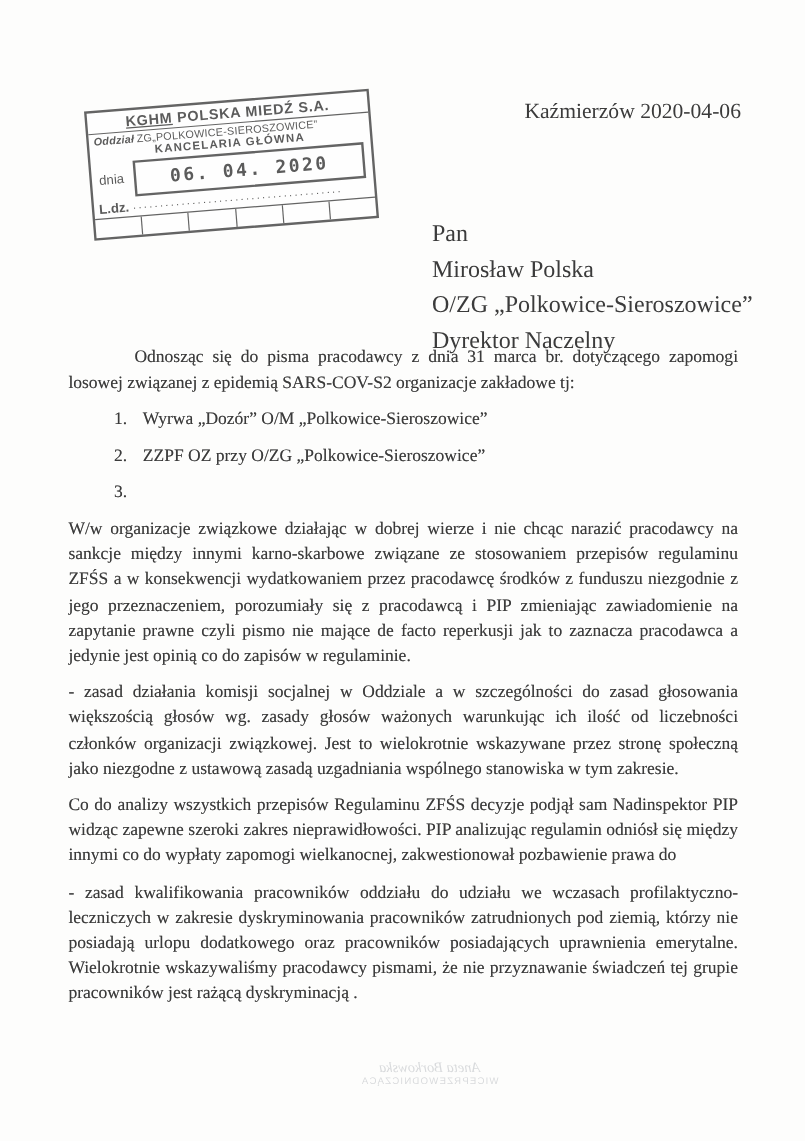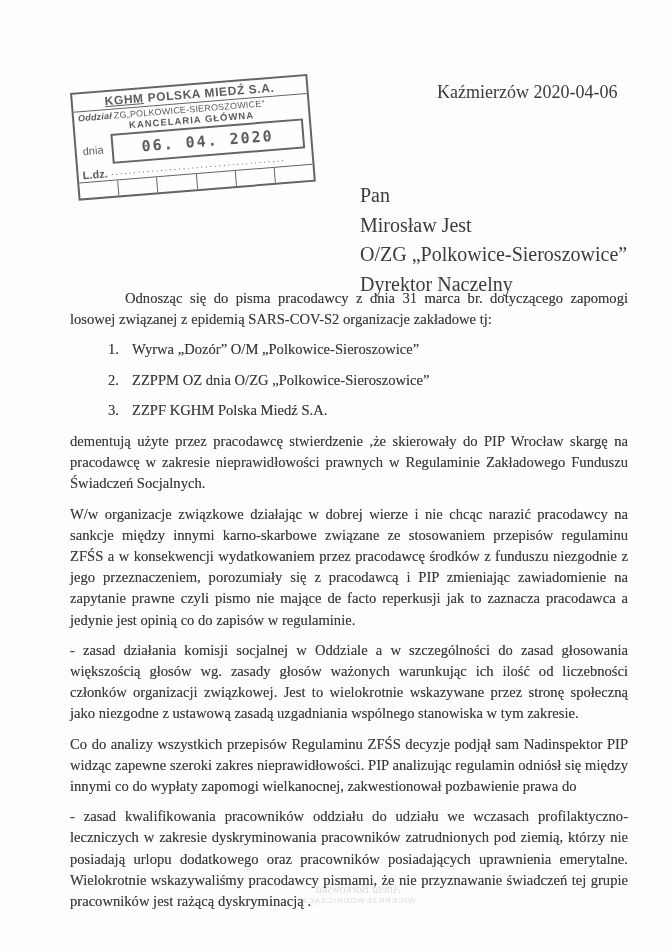--- a/index.html
+++ b/index.html
@@ -52,21 +52,21 @@
     font-size:18px;white-space:nowrap;
   }
   .recipient{
     position:absolute;left:360px;top:141px;
     font-size:20px;font-weight:normal;line-height:29.5px;
     white-space:nowrap;
     margin-top:40px;
   }
   
   .body-text{
-    position:absolute;left:70px;top:288px;width:558px;
+    position:absolute;left:57px;top:288px;width:558px;
     font-size:14.6px;line-height:21.2px;text-align:justify;
     text-shadow:0 0 .5px rgba(59,59,59,.55);
   }
   .body-text p{margin:0 0 9px 0;}
   .p-indent{text-indent:55px;}
   .org-list{margin:5px 0 10px 0;}
   .org-item{display:flex;margin-bottom:9px;}
   .org-item .num{width:24px;margin-left:38px;flex:none;}
   .org-item .txt{white-space:nowrap;}
   
@@ -109,44 +109,42 @@
       <div class="cell"></div>
       <div class="cell"></div>
       <div class="cell"></div>
     </div>
   </div>
 
   <div class="place-date">Kaźmierzów 2020-04-06</div>
 
   <div class="recipient">
     <div>Pan</div>
-    <div>Mirosław Jest</div>
+    <div>Mirosław Polska</div>
     <div>O/ZG „Polkowice-Sieroszowice”</div>
     <div>Dyrektor Naczelny</div>
   </div>
 
   <div class="body-text">
     <p class="p-indent">Odnosząc się do pisma pracodawcy z dnia 31 marca br. dotyczącego zapomogi losowej związanej z epidemią SARS-COV-S2 organizacje zakładowe tj:</p>
 
     <div class="org-list">
       <div class="org-item">
         <span class="num">1.</span>
         <span class="txt">Wyrwa „Dozór” O/M „Polkowice-Sieroszowice”</span>
       </div>
       <div class="org-item">
         <span class="num">2.</span>
-        <span class="txt">ZZPPM OZ dnia O/ZG „Polkowice-Sieroszowice”</span>
+        <span class="txt">ZZPF OZ przy O/ZG „Polkowice-Sieroszowice”</span>
       </div>
       <div class="org-item">
         <span class="num">3.</span>
-        <span class="txt">ZZPF KGHM Polska Miedź S.A.</span>
       </div>
     </div>
 
-    <p>dementują użyte przez pracodawcę stwierdzenie ,że skierowały do PIP Wrocław skargę na pracodawcę w zakresie nieprawidłowości prawnych w Regulaminie Zakładowego Funduszu Świadczeń Socjalnych.</p>
     <p>W/w organizacje związkowe działając w dobrej wierze i nie chcąc narazić pracodawcy na sankcje między innymi karno-skarbowe związane ze stosowaniem  przepisów regulaminu ZFŚS a w konsekwencji wydatkowaniem przez pracodawcę środków z  funduszu niezgodnie z jego przeznaczeniem, porozumiały się z pracodawcą i PIP zmieniając zawiadomienie na zapytanie prawne czyli pismo nie mające de facto reperkusji jak to zaznacza pracodawca a jedynie jest opinią co do zapisów w regulaminie.</p>
     <p>- zasad działania komisji socjalnej w Oddziale a w szczególności do zasad głosowania większością głosów wg. zasady głosów ważonych warunkując ich ilość od liczebności członków organizacji związkowej. Jest to wielokrotnie wskazywane przez stronę społeczną jako niezgodne z ustawową zasadą uzgadniania wspólnego stanowiska w tym zakresie.</p>
     <p>Co do analizy wszystkich przepisów Regulaminu ZFŚS decyzje podjął sam Nadinspektor PIP widząc zapewne szeroki zakres nieprawidłowości. PIP analizując regulamin odniósł się między innymi co do wypłaty zapomogi wielkanocnej, zakwestionował pozbawienie prawa do</p>
     <p>- zasad kwalifikowania pracowników oddziału do udziału we wczasach profilaktyczno-leczniczych w zakresie dyskryminowania pracowników zatrudnionych pod ziemią, którzy nie posiadają urlopu dodatkowego oraz pracowników posiadających uprawnienia emerytalne. Wielokrotnie wskazywaliśmy pracodawcy pismami, że nie przyznawanie świadczeń tej grupie pracowników jest rażącą dyskryminacją .</p>
   </div>
 
   <div class="bleed">
     <div class="b1">Aneta Borkowska</div>
     <div class="b2">WICEPRZEWODNICZĄCA</div>
   </div>

